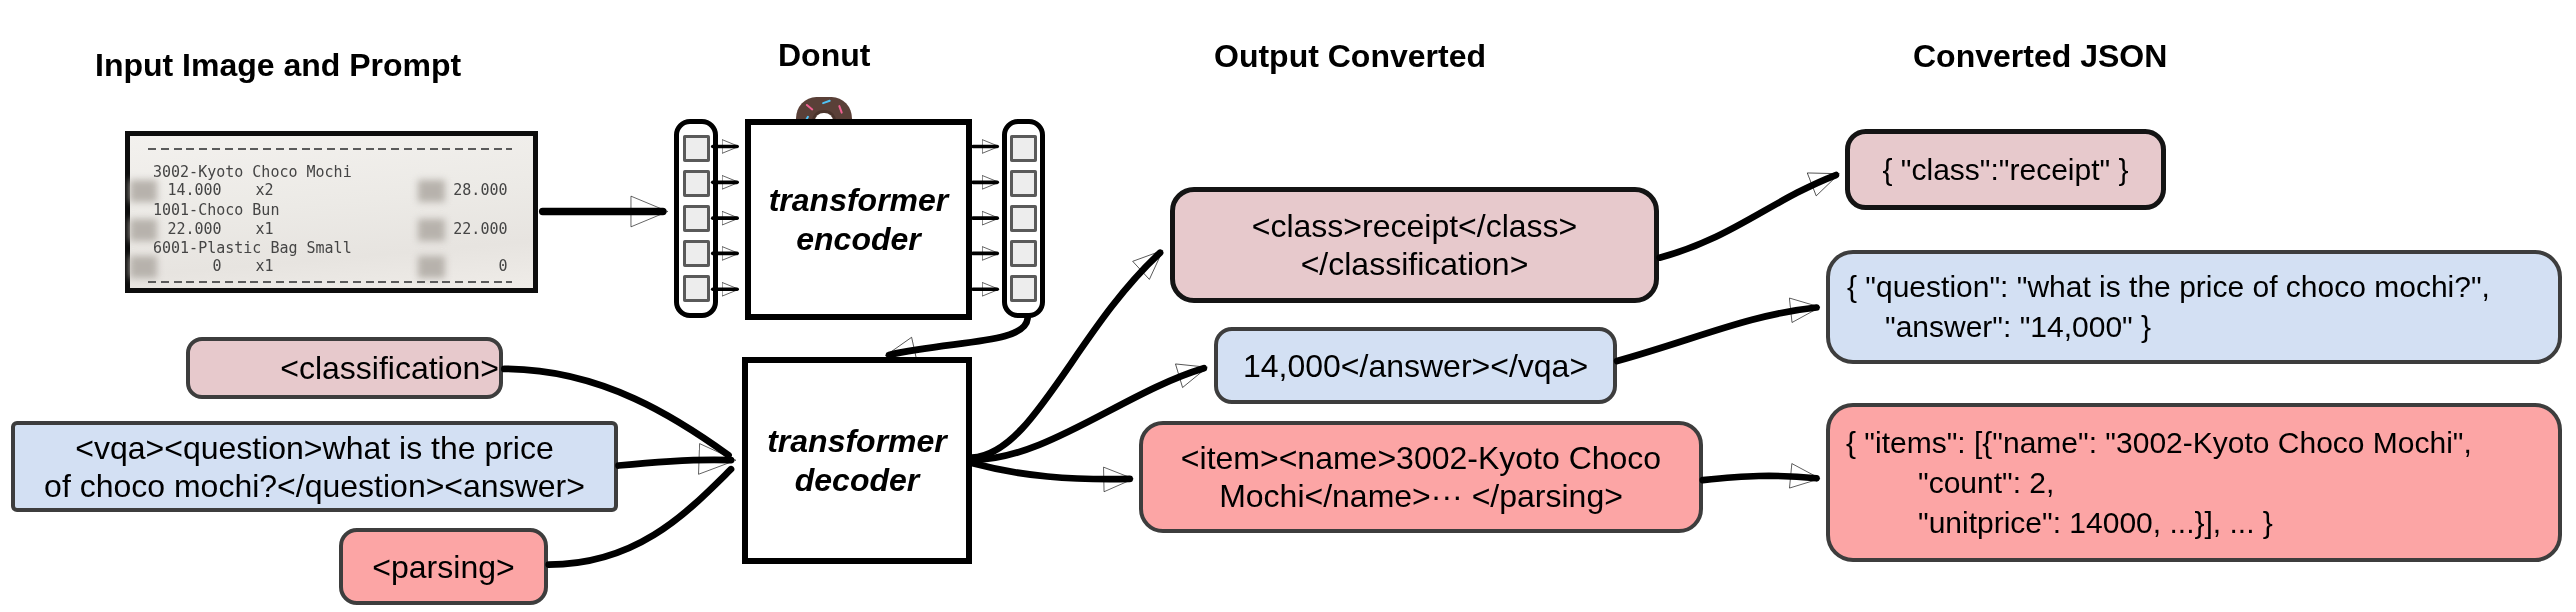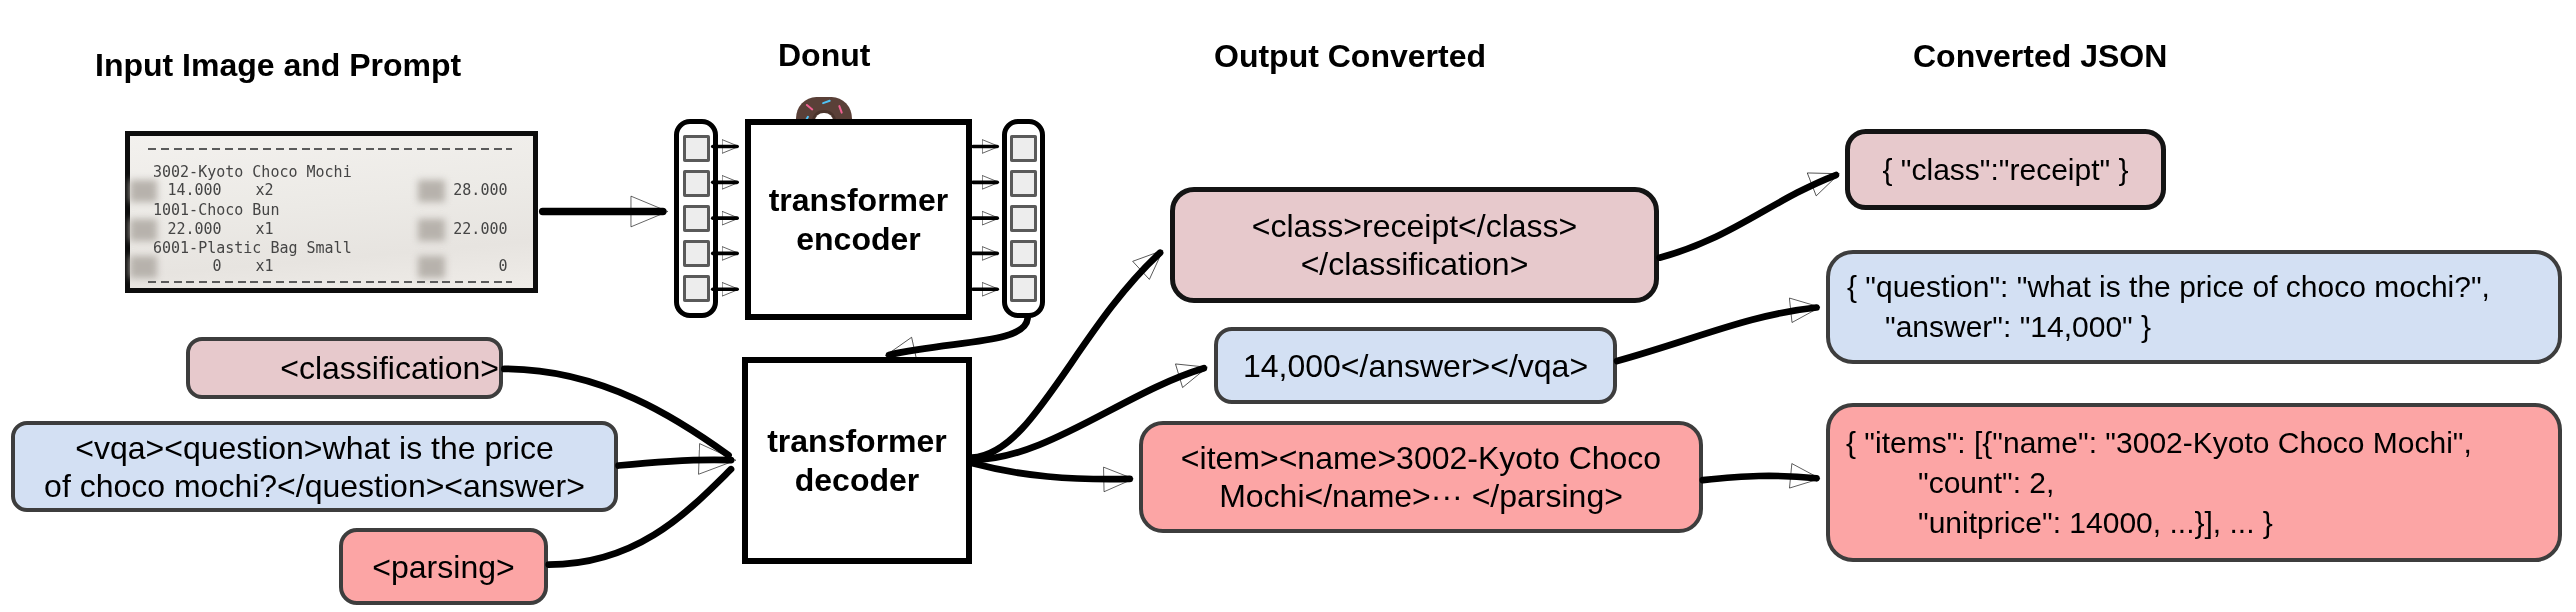--- a/index.html
+++ b/index.html
@@ -38,21 +38,21 @@
           background:repeating-linear-gradient(90deg,#5a5a5a 0 8px,transparent 8px 12.8px);}
   .r-blur{width:27px;height:22px;background:#b7b2ac;filter:blur(3.6px);flex:none;}
   .r-unit{width:61px;text-align:right;margin-left:3.6px;flex:none;}
   .r-qty{margin-left:34px;flex:none;}
   .r-right{margin-left:auto;display:flex;align-items:center;}
   .r-total{width:58px;text-align:right;margin-left:4.9px;flex:none;}
 
   
   .block{position:absolute;background:#fff;border:6px solid #000;box-sizing:border-box;
          display:flex;flex-direction:column;align-items:center;justify-content:center;
-         font-weight:bold;font-size:32px;line-height:39px;text-align:center;}
+         font-weight:bold;font-size:32px;line-height:39px;text-align:center;font-style:italic;}
   .encoder{left:745px;top:119px;width:227px;height:201px;}
   .decoder{left:742px;top:357px;width:230px;height:207px;}
 
   .patch-col{position:absolute;width:44px;height:199px;border:5.5px solid #000;border-radius:16px;
              box-sizing:border-box;background:#fff;display:flex;flex-direction:column;
              align-items:center;justify-content:space-evenly;padding:3.6px 0;}
   .patch-left{left:674px;top:119px;}
   .patch-right{left:1002px;top:119px;width:43px;}
   .patch{width:27px;height:27px;background:#ededed;border:3px solid #5a5a5a;border-radius:1.8px;box-sizing:border-box;flex:none;}
 
@@ -60,21 +60,21 @@
   .lbox{position:absolute;box-sizing:border-box;display:flex;flex-direction:column;
         align-items:center;justify-content:center;font-size:32px;line-height:38px;
         text-align:center;white-space:nowrap;}
   .fill-pink{background:#e7c9cc;}
   .fill-blue{background:#d3e0f3;}
   .fill-green{background:#fca5a5;}
   .bd-gray{border:4.9px solid #3d3d3d;}
   .bd-black{border:5.5px solid #141414;}
 
   .p-classification{left:186px;top:337px;width:317px;height:62px;border-radius:16px;align-items:flex-end;}
-  .p-vqa{left:11px;top:421px;width:607px;height:91px;border-radius:16px;}
+  .p-vqa{left:11px;top:421px;width:607px;height:91px;border-radius:6px;}
   .p-parsing{left:339px;top:528px;width:209px;height:77px;border-radius:18px;}
 
   .o-classification{left:1170px;top:187px;width:489px;height:116px;border-radius:24px;}
   .o-vqa{left:1214px;top:327px;width:403px;height:77px;border-radius:18px;}
   .o-parsing{left:1139px;top:421px;width:564px;height:112px;border-radius:24px;}
 
   .jbox{position:absolute;box-sizing:border-box;display:flex;flex-direction:column;
         justify-content:center;font-size:30px;line-height:40px;white-space:nowrap;}
   .j-classification{left:1845px;top:129px;width:321px;height:81px;border-radius:20.7px;
                     align-items:center;}

